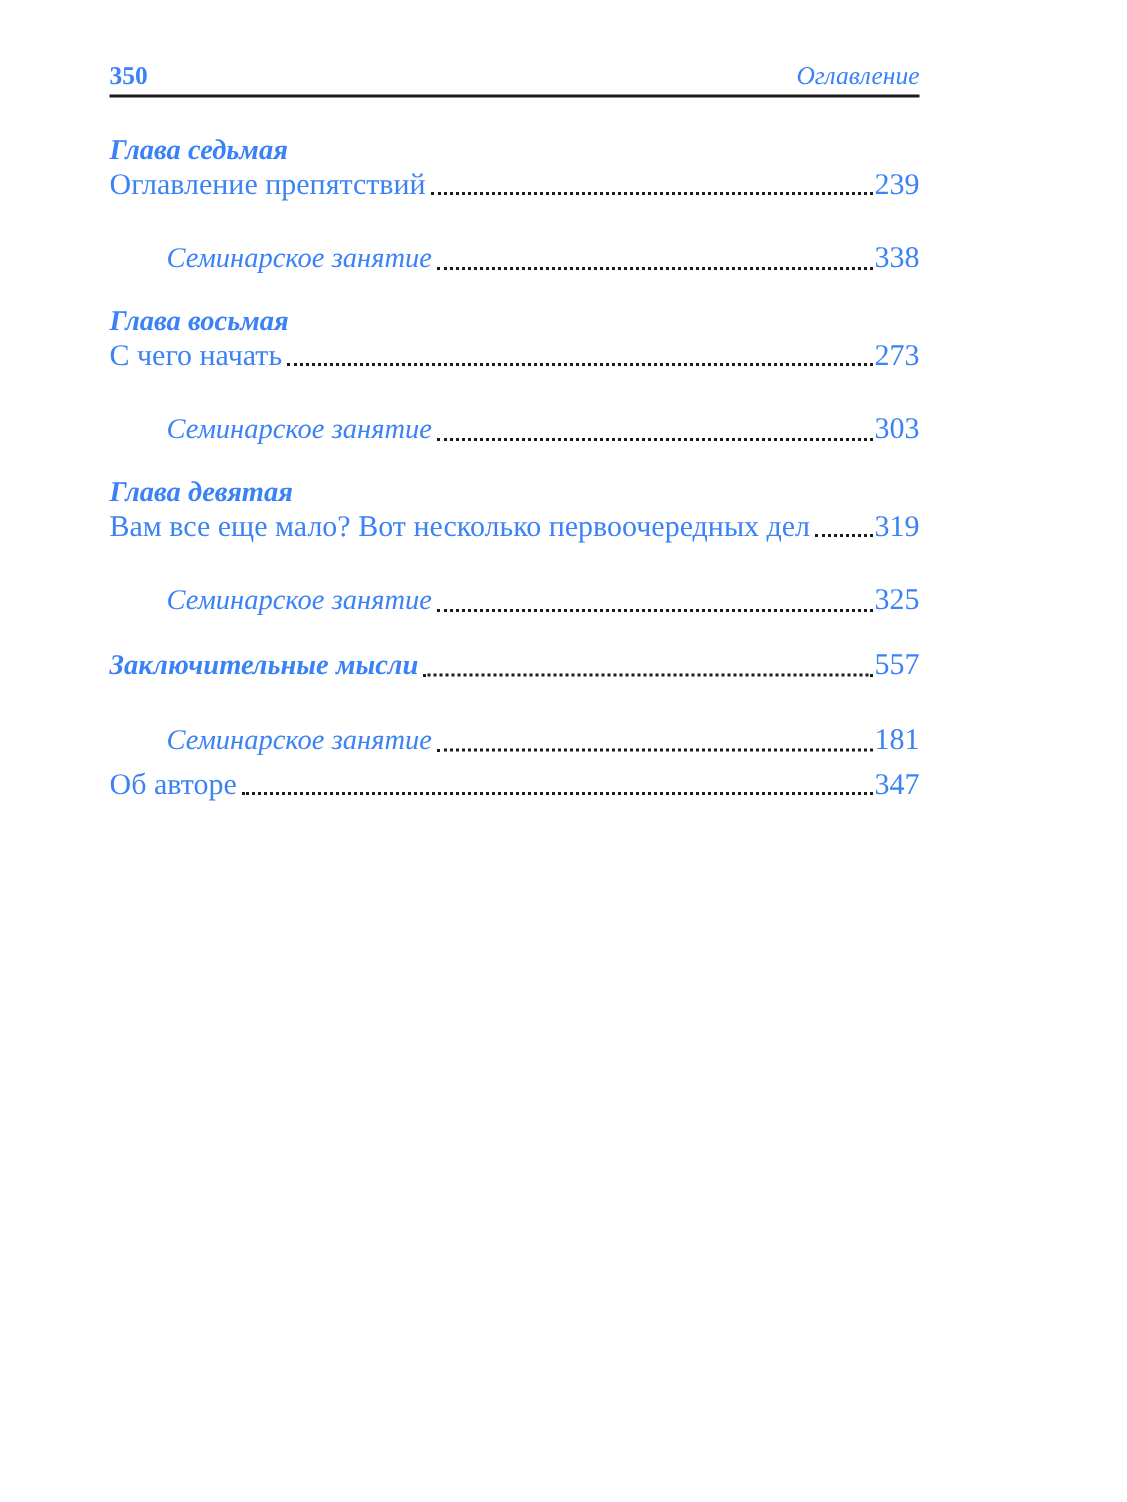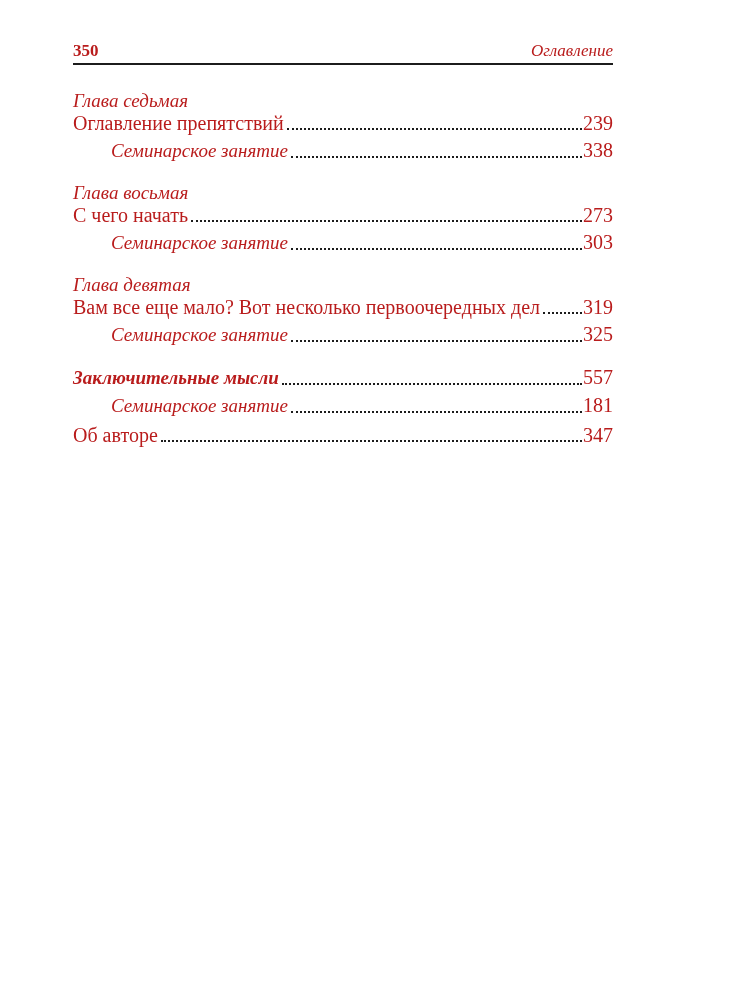--- a/index.html
+++ b/index.html
@@ -5,21 +5,21 @@
   html, body {
     margin: 0;
     padding: 0;
     background: #ffffff;
   }
   .sheet {
     position: relative;
     width: 751px;
     height: 1001px;
     background: #ffffff;
-    color: #b91c1c;
+    color: #3b82f6;
     font-family: "Liberation Serif", "DejaVu Serif", serif;
     box-sizing: border-box;
     overflow: hidden;
   }
   .content {
     position: absolute;
     left: 73px;
     top: 42px;
     width: 540px;
   }
@@ -55,31 +55,31 @@
     flex: 1 1 auto;
     align-self: flex-end;
     border-bottom: 2px dotted #1c1c1c;
     margin: 0 1px 4px 3px;
     min-width: 12px;
   }
   .row .pagenum {
     flex: 0 0 auto;
   }
   .chapter-heading {
-    font-weight: normal;
+    font-weight: bold;
     font-style: italic;
     font-size: 19px;
     line-height: 22px;
     align-items: flex-end;
   }
   .gap-top {
     margin-top: 20px;
   }
   .sub-row {
-    margin-top: 5px;
+    margin-top: 27px;
     margin-bottom: 4px;
   }
   .sub-row .label {
     font-style: italic;
     margin-left: 38px;
     font-size: 19px;
   }
   .bold-row .label {
     font-weight: bold;
     font-style: italic;

